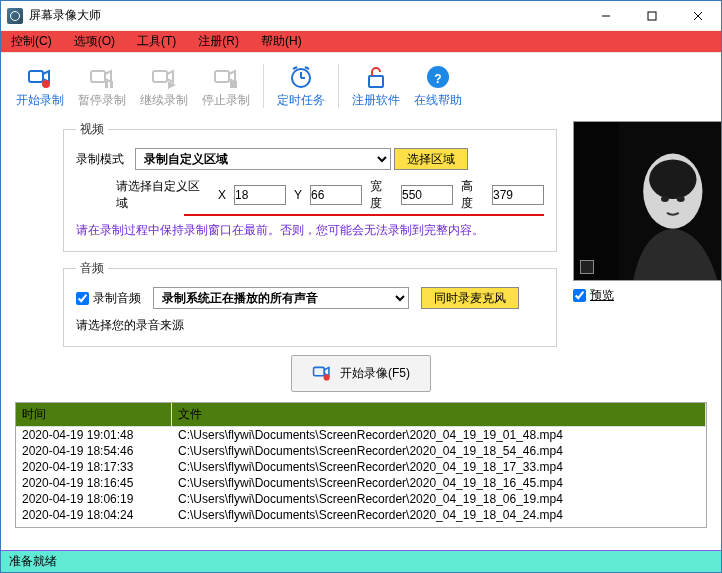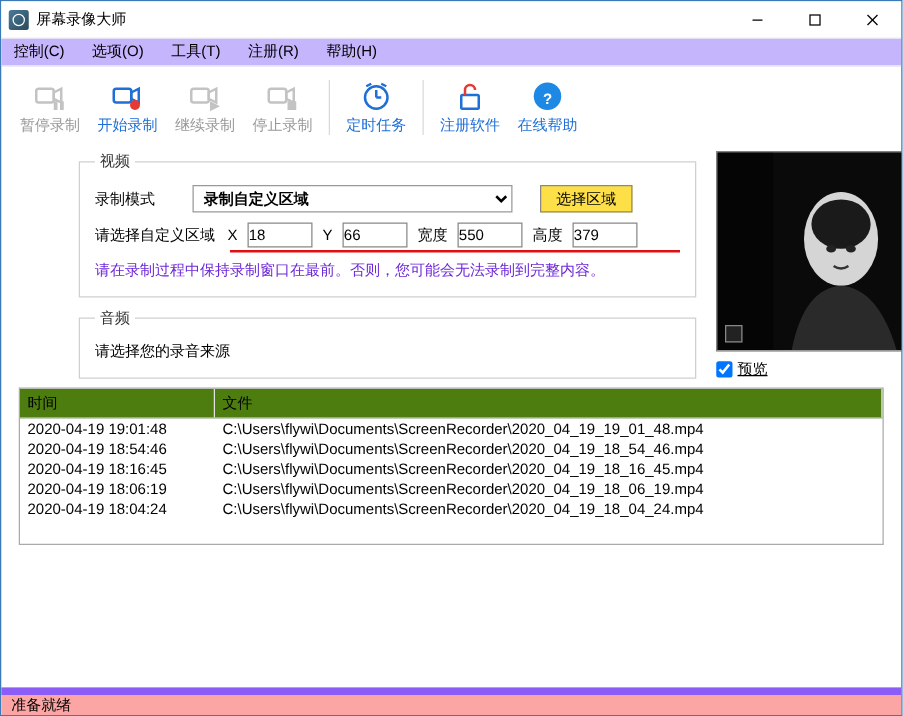--- a/index.html
+++ b/index.html
@@ -4,43 +4,43 @@
 <style>
 * { box-sizing: border-box; margin: 0; padding: 0; font-family: "Microsoft YaHei", "SimSun", sans-serif; font-size: 12px; }
 body { background: #fff; width: 722px; height: 573px; border: 1px solid #3a7ab8; display: flex; flex-direction: column; }
 
 .titlebar { height: 30px; background: #fff; display: flex; align-items: center; padding-left: 6px; border-bottom: 1px solid #eee; }
 .titlebar .appicon { width: 16px; height: 16px; background: linear-gradient(135deg,#4a7a9a,#2a4a5a); border-radius: 2px; margin-right: 6px; position: relative; }
 .titlebar .appicon::after { content:""; position:absolute; inset:3px; border:1px solid #fff; border-radius:50%; }
 .titlebar .title { flex: 1; }
 .winbtn { width: 46px; height: 30px; display: flex; align-items: center; justify-content: center; }
 
-.menubar { height: 22px; display: flex; align-items: flex-start; padding: 0 6px; gap: 14px; background: #c4b5fd; border-bottom: 1px solid #e5e5e5; }
+.menubar { height: 22px; display: flex; align-items: flex-start; padding: 0 6px; gap: 14px; background: #ef4444; border-bottom: 1px solid #e5e5e5; }
 .menubar span { padding: 2px 4px; }
 
 .toolbar { height: 64px; display: flex; align-items: center; padding: 4px 10px 2px 10px; gap: 4px; }
 .tbtn { display: flex; flex-direction: column; align-items: center; justify-content: center; width: 58px; height: 56px; gap: 2px; }
 .tbtn .ico { width: 26px; height: 26px; display: flex; align-items: center; justify-content: center; }
 .tbtn .lbl { font-size: 12px; color: #333; }
 .tbtn.blue .lbl { color: #1e6fd6; }
 .tbtn.gray .ico svg { opacity: .5; }
 .tbtn.gray .lbl { color: #999; }
 .tsep { width: 1px; height: 44px; background: #d9d9d9; margin: 0 4px; }
 
 .content { flex: 1; padding: 4px 14px 8px 14px; display: flex; flex-direction: column; gap: 6px; }
 fieldset { border: 1px solid #d0d0d0; padding: 10px 12px 12px 12px; }
 legend { padding: 0 4px; color: #333; }
 
-.vidrow { display: flex; align-items: center; gap: 22px; margin-bottom: 8px; }
+.vidrow { display: flex; align-items: center; gap: 3px; margin-bottom: 8px; }
 .lbl78 { width: 56px; }
 select.modes { width: 256px; height: 22px; border: 1px solid #999; background: #fff; font-weight: bold; padding-left: 4px; }
 .btn { height: 22px; border: 1px solid #888; background: #fde047; padding: 0 12px; }
 
 .coords { display: flex; align-items: center; gap: 6px; margin-bottom: 8px; }
-.coords .pre { margin-right: 2px; }
+.coords .pre { margin-right: 2px; margin-left: 40px; }
 .coords .nm { padding: 0 2px; }
 .coords input { width: 52px; height: 20px; border: 1px solid #888; text-align: left; padding-right: 4px; }
 .underline { height: 2px; background: #d11; margin-top: -6px; margin-bottom: 6px; margin-left: 108px; width: 360px; }
 
 .note { color: #6d28d9; }
 
 .audrow { display: flex; align-items: center; gap: 12px; margin-bottom: 8px; }
 .chk { display: flex; align-items: center; gap: 4px; }
 .chk input { width: 13px; height: 13px; }
 
@@ -55,21 +55,21 @@
 .startbtn { display: flex; align-items: center; gap: 8px; border: 1px solid #aaa; background: #f3f3f3; padding: 6px 20px; border-radius: 2px; }
 
 .listbox { border: 1px solid #aaa; height: 126px; overflow: auto; }
 .listhdr { display: flex; background: #4d7c0f; border-bottom: 1px solid #ddd; position: sticky; top:0; }
 .listhdr div { padding: 3px 6px; border-right: 1px solid #e0e0e0; }
 .col-t { width: 156px; }
 .col-f { flex: 1; }
 .row { display: flex; font-family: "SimSun", monospace; font-size: 12px; }
 .row div { padding: 1px 6px; white-space: nowrap; }
 
-.status { height: 22px; background: #fca5a5; border-top: 6px solid #8b5cf6; display: flex; align-items: center; padding: 0 8px; }
+.status { height: 22px; background: #5eead4; border-top: 1px solid #8b5cf6; display: flex; align-items: center; padding: 0 8px; }
 </style>
 </head>
 <body>
 
 <div class="titlebar">
   <div class="appicon"></div>
   <div class="title">屏幕录像大师</div>
   <div class="winbtn">
       <svg width="10" height="10">
         <line x1="1" y1="5" x2="9" y2="5" stroke="#000"></line>
@@ -90,40 +90,40 @@
 
 <div class="menubar">
   <span>控制(C)</span>
   <span>选项(O)</span>
   <span>工具(T)</span>
   <span>注册(R)</span>
   <span>帮助(H)</span>
 </div>
 
 <div class="toolbar">
+  <div class="tbtn blue">
+    <div class="ico">
+        <svg viewBox="0 0 26 26">
+          <rect x="2" y="7" width="14" height="11" rx="2" fill="none" stroke="#1e6fd6" stroke-width="2"></rect>
+          <path d="M16 10 L22 7 L22 18 L16 15 Z" fill="none" stroke="#1e6fd6" stroke-width="2"></path>
+          <circle cx="19" cy="20" r="4" fill="#e53935"></circle>
+        </svg>
+      </div>
+    <div class="lbl">开始录制</div>
+  </div>
   <div class="tbtn gray">
     <div class="ico">
         <svg viewBox="0 0 26 26">
           <rect x="2" y="7" width="14" height="11" rx="2" fill="none" stroke="#888" stroke-width="2"></rect>
           <path d="M16 10 L22 7 L22 18 L16 15 Z" fill="none" stroke="#888" stroke-width="2"></path>
           <rect x="16" y="17" width="3" height="7" fill="#888"></rect>
           <rect x="21" y="17" width="3" height="7" fill="#888"></rect>
         </svg>
       </div>
     <div class="lbl">暂停录制</div>
-  </div>
-  <div class="tbtn blue">
-    <div class="ico">
-        <svg viewBox="0 0 26 26">
-          <rect x="2" y="7" width="14" height="11" rx="2" fill="none" stroke="#1e6fd6" stroke-width="2"></rect>
-          <path d="M16 10 L22 7 L22 18 L16 15 Z" fill="none" stroke="#1e6fd6" stroke-width="2"></path>
-          <circle cx="19" cy="20" r="4" fill="#e53935"></circle>
-        </svg>
-      </div>
-    <div class="lbl">开始录制</div>
   </div>
   <div class="tbtn gray">
     <div class="ico">
         <svg viewBox="0 0 26 26">
           <rect x="2" y="7" width="14" height="11" rx="2" fill="none" stroke="#888" stroke-width="2"></rect>
           <path d="M16 10 L22 7 L22 18 L16 15 Z" fill="none" stroke="#888" stroke-width="2"></path>
           <path d="M17 17 L25 21 L17 25 Z" fill="#888"></path>
         </svg>
       </div>
     <div class="lbl">继续录制</div>
@@ -194,20 +194,30 @@
           <input value="550" style="">
           <span class="nm">高度</span>
           <input value="379" style="">
         </div>
         <div class="underline"></div>
         <div class="note">请在录制过程中保持录制窗口在最前。否则，您可能会无法录制到完整内容。</div>
       </fieldset>
 
       <fieldset style="margin-top:8px">
         <legend>音频</legend>
+        <div class="audrow">
+          <label class="chk">
+            <input type="checkbox" checked="" style="">
+            <span>录制音频</span>
+          </label>
+          <select class="modes" style="width:256px">
+            <option>录制系统正在播放的所有声音</option>
+          </select>
+          <button class="btn">同时录麦克风</button>
+        </div>
         <div>请选择您的录音来源</div>
       </fieldset>
     </div>
 
     <div class="preview">
       <div class="pimg">
         <svg viewBox="0 0 172 160">
           <rect width="172" height="160" fill="#0a0a0a"></rect>
           <ellipse cx="100" cy="70" rx="30" ry="38" fill="#d5d5d5"></ellipse>
           <ellipse cx="100" cy="58" rx="24" ry="20" fill="#1a1a1a"></ellipse>
@@ -220,36 +230,50 @@
         </svg>
         <div class="ov"></div>
       </div>
       <label class="chk">
         <input type="checkbox" checked="" style="">
         <span>预览</span>
       </label>
     </div>
   </div>
 
+  <div class="startrow">
+    <button class="startbtn">
+      <span><svg width="20" height="20" viewBox="0 0 26 26">
+            <rect x="2" y="7" width="14" height="11" rx="2" fill="none" stroke="#1e6fd6" stroke-width="2"></rect>
+            <path d="M16 10 L22 7 L22 18 L16 15 Z" fill="none" stroke="#1e6fd6" stroke-width="2"></path>
+            <circle cx="19" cy="20" r="4" fill="#e53935"></circle>
+          </svg></span>
+      <span>开始录像(F5)</span>
+    </button>
+  </div>
 
   <div class="listbox">
     <div class="listhdr">
       <div class="col-t">时间</div>
       <div class="col-f">文件</div>
     </div>
     <div id="rows">
         <div class="row">
           <div class="col-t">2020-04-19 19:01:48</div>
           <div class="col-f">C:\Users\flywi\Documents\ScreenRecorder\2020_04_19_19_01_48.mp4</div>
         </div>
         <div class="row">
           <div class="col-t">2020-04-19 18:54:46</div>
           <div class="col-f">C:\Users\flywi\Documents\ScreenRecorder\2020_04_19_18_54_46.mp4</div>
         </div>
         <div class="row">
+          <div class="col-t">2020-04-19 18:17:33</div>
+          <div class="col-f">C:\Users\flywi\Documents\ScreenRecorder\2020_04_19_18_17_33.mp4</div>
+        </div>
+        <div class="row">
           <div class="col-t">2020-04-19 18:16:45</div>
           <div class="col-f">C:\Users\flywi\Documents\ScreenRecorder\2020_04_19_18_16_45.mp4</div>
         </div>
         <div class="row">
           <div class="col-t">2020-04-19 18:06:19</div>
           <div class="col-f">C:\Users\flywi\Documents\ScreenRecorder\2020_04_19_18_06_19.mp4</div>
         </div>
         <div class="row">
           <div class="col-t">2020-04-19 18:04:24</div>
           <div class="col-f">C:\Users\flywi\Documents\ScreenRecorder\2020_04_19_18_04_24.mp4</div>

